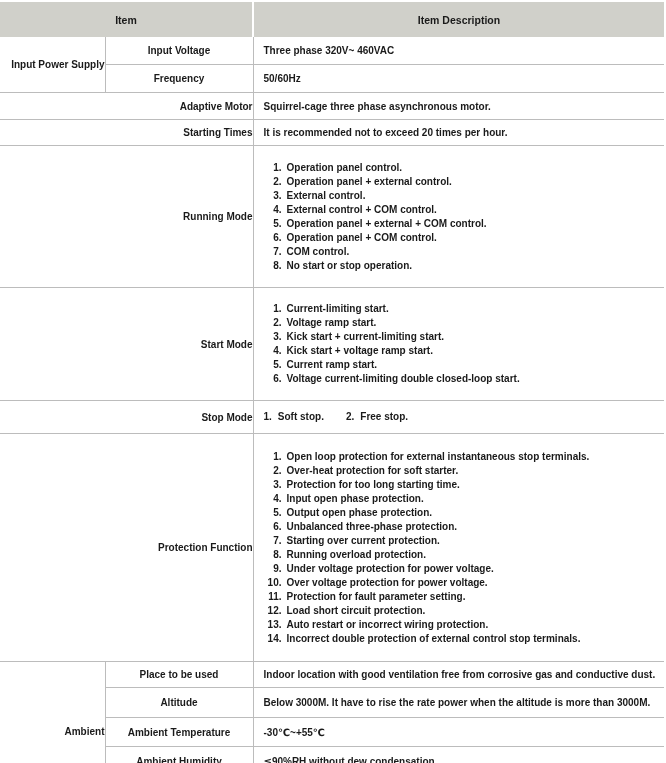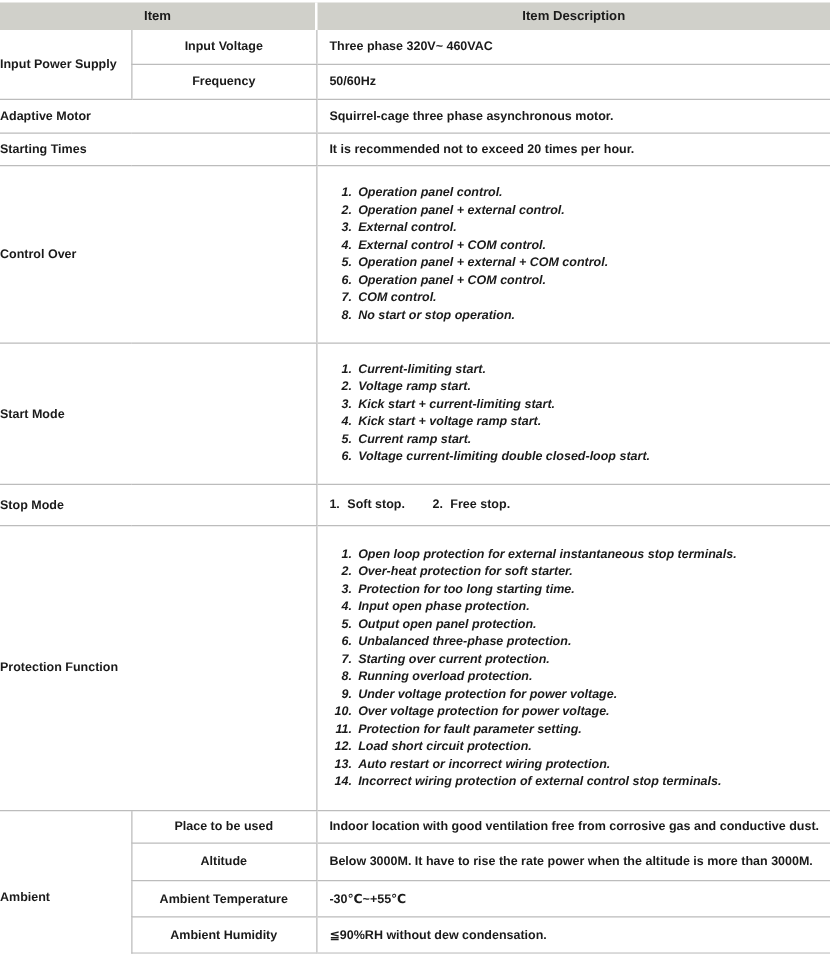--- a/index.html
+++ b/index.html
@@ -15,29 +15,29 @@
   }
   table.spec{
     border-collapse:collapse;table-layout:fixed;
     width:664px;margin:2px 0 0 0;
   }
   col.c1{width:105px;}
   col.c2{width:148px;}
   col.c3{width:411px;}
   th,td{padding:0;font-size:10px;font-weight:bold;color:var(--text);}
   th{
-    background:var(--header-bg);height:22px;font-size:10.5px;
+    background:var(--header-bg);height:35px;font-size:10.5px;
     text-align:center;vertical-align:middle;font-weight:bold;
   }
   th.desc-h{border-left:2px solid #ffffff;margin-top:39px;}
   td{border-bottom:1px solid var(--border);vertical-align:middle;}
-  td.lbl{text-align:left;}
+  td.lbl{text-align:right;}
   td.lbl2{text-align:center;border-left:1px solid var(--border);}
   td.desc{text-align:left;padding-left:10px;border-left:1px solid var(--border);}
-  td.listcell{padding-top:7px;padding-bottom:7px;vertical-align:middle;font-style:italic;}
+  td.listcell{padding-top:7px;padding-bottom:7px;vertical-align:middle;}
   .li{line-height:14px;white-space:nowrap;}
   .num{display:inline-block;width:18px;text-align:right;margin-right:5px;}
   .inline-list{display:flex;gap:22px;align-items:flex-end;}
   .inline-list .num{width:auto;margin-right:6px;}
   .h27{height:27px;} .h26{height:26px;} .h25{height:25px;}
   .h32{height:32px;margin-top:20px;} .h127{height:127px;} .h98{height:98px;}
   .h213{height:213px;} .h29{height:29px;} .h28{height:28px;}
 </style>
 </head>
 <body>
@@ -69,21 +69,21 @@
     <td colspan="2" class="lbl h26">Adaptive Motor</td>
     <td class="desc h26">Squirrel-cage three phase asynchronous motor.</td>
   </tr>
 
   <tr>
     <td colspan="2" class="lbl h25">Starting Times</td>
     <td class="desc h25">It is recommended not to exceed 20 times per hour.</td>
   </tr>
 
   <tr>
-    <td colspan="2" class="lbl h127">Control Over</td>
+    <td colspan="2" class="lbl h127">Running Mode</td>
     <td class="desc listcell h127">
           <div class="li"><span class="num">1.</span><span class="txt">Operation panel control.</span></div>
           <div class="li"><span class="num">2.</span><span class="txt">Operation panel + external control.</span></div>
           <div class="li"><span class="num">3.</span><span class="txt">External control.</span></div>
           <div class="li"><span class="num">4.</span><span class="txt">External control + COM control.</span></div>
           <div class="li"><span class="num">5.</span><span class="txt">Operation panel + external + COM control.</span></div>
           <div class="li"><span class="num">6.</span><span class="txt">Operation panel + COM control.</span></div>
           <div class="li"><span class="num">7.</span><span class="txt">COM control.</span></div>
           <div class="li"><span class="num">8.</span><span class="txt">No start or stop operation.</span></div>
         </td>
@@ -111,30 +111,30 @@
     </td>
   </tr>
 
   <tr>
     <td colspan="2" class="lbl h213">Protection Function</td>
     <td class="desc listcell h213">
           <div class="li"><span class="num">1.</span><span class="txt">Open loop protection for external instantaneous stop terminals.</span></div>
           <div class="li"><span class="num">2.</span><span class="txt">Over-heat protection for soft starter.</span></div>
           <div class="li"><span class="num">3.</span><span class="txt">Protection for too long starting time.</span></div>
           <div class="li"><span class="num">4.</span><span class="txt">Input open phase protection.</span></div>
-          <div class="li"><span class="num">5.</span><span class="txt">Output open panel protection.</span></div>
+          <div class="li"><span class="num">5.</span><span class="txt">Output open phase protection.</span></div>
           <div class="li"><span class="num">6.</span><span class="txt">Unbalanced three-phase protection.</span></div>
           <div class="li"><span class="num">7.</span><span class="txt">Starting over current protection.</span></div>
           <div class="li"><span class="num">8.</span><span class="txt">Running overload protection.</span></div>
           <div class="li"><span class="num">9.</span><span class="txt">Under voltage protection for power voltage.</span></div>
           <div class="li"><span class="num">10.</span><span class="txt">Over voltage protection for power voltage.</span></div>
           <div class="li"><span class="num">11.</span><span class="txt">Protection for fault parameter setting.</span></div>
           <div class="li"><span class="num">12.</span><span class="txt">Load short circuit protection.</span></div>
           <div class="li"><span class="num">13.</span><span class="txt">Auto restart or incorrect wiring protection.</span></div>
-          <div class="li"><span class="num">14.</span><span class="txt">Incorrect wiring protection of external control stop terminals.</span></div>
+          <div class="li"><span class="num">14.</span><span class="txt">Incorrect double protection of external control stop terminals.</span></div>
         </td>
   </tr>
 
   <tr>
     <td rowspan="5" class="lbl">Ambient</td>
     <td class="lbl2 h25">Place to be used</td>
     <td class="desc h25">Indoor location with good ventilation free from corrosive gas and conductive dust.</td>
   </tr>
   <tr>
     <td class="lbl2 h29">Altitude</td>

